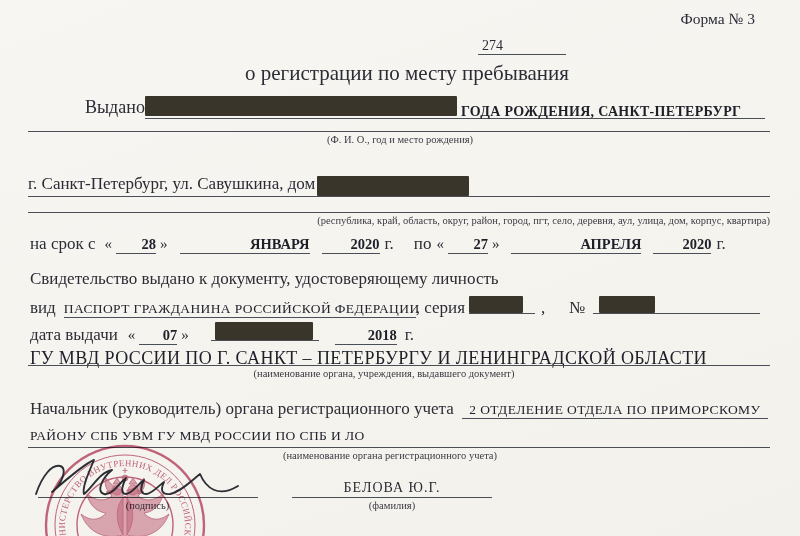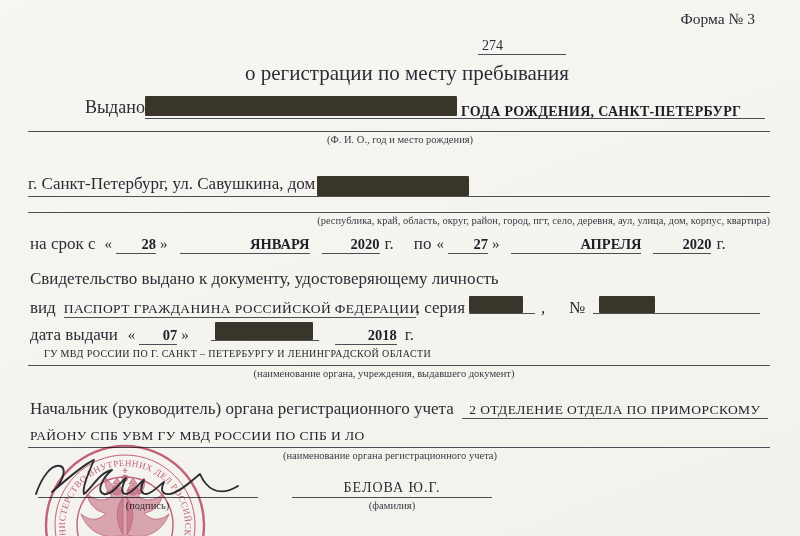--- a/index.html
+++ b/index.html
@@ -88,21 +88,21 @@
     <span class="quote" style="margin-left:10px;">«</span>
     <span class="field num-val" style="width:38px; margin-left:4px;">07</span>
     <span class="quote" style="margin-left:4px;">»</span>
     <span class="field" style="width:108px; margin-left:22px; height:20px; display:flex; align-items:flex-end;">
       <span class="redact" style="width:98px; height:18px; margin-left:4px;"></span>
     </span>
     <span class="field num-val" style="width:62px; margin-left:16px;">2018</span>
     <span class="body-text" style="margin-left:8px;">г.</span>
   </div>
 
-  <div class="abs bold-val" style="left:30px; top:348px; font-weight:normal; font-size:10px; letter-spacing:.4px;margin-left:14px;">ГУ  МВД  РОССИИ  ПО  Г. САНКТ – ПЕТЕРБУРГУ  И  ЛЕНИНГРАДСКОЙ  ОБЛАСТИ</div>
+  <div class="abs bold-val" style="left:30px; top:348px; font-weight:normal; font-size:18px; letter-spacing:.4px;">ГУ  МВД  РОССИИ  ПО  Г. САНКТ – ПЕТЕРБУРГУ  И  ЛЕНИНГРАДСКОЙ  ОБЛАСТИ</div>
   <div class="abs rule" style="left:28px; top:365px; width:742px;"></div>
   <div class="abs caption" style="left:24px; top:368px; width:720px;">(наименование органа, учреждения, выдавшего документ)</div>
 
   <div class="abs flexrow" style="left:30px; top:398px; width:738px;">
     <span class="body-text" style="white-space:nowrap;">Начальник (руководитель) органа регистрационного учета</span>
     <span class="field caps-val" style="flex:1; margin-left:8px; text-align:center; white-space:nowrap;">2 ОТДЕЛЕНИЕ ОТДЕЛА  ПО ПРИМОРСКОМУ</span>
   </div>
   <div class="abs caps-val" style="left:30px; top:428px; white-space:nowrap;">РАЙОНУ СПБ УВМ  ГУ  МВД РОССИИ  ПО СПБ  И  ЛО</div>
   <div class="abs rule" style="left:28px; top:447px; width:742px;"></div>
   <div class="abs caption" style="left:30px; top:450px; width:720px;">(наименование органа регистрационного учета)</div>

